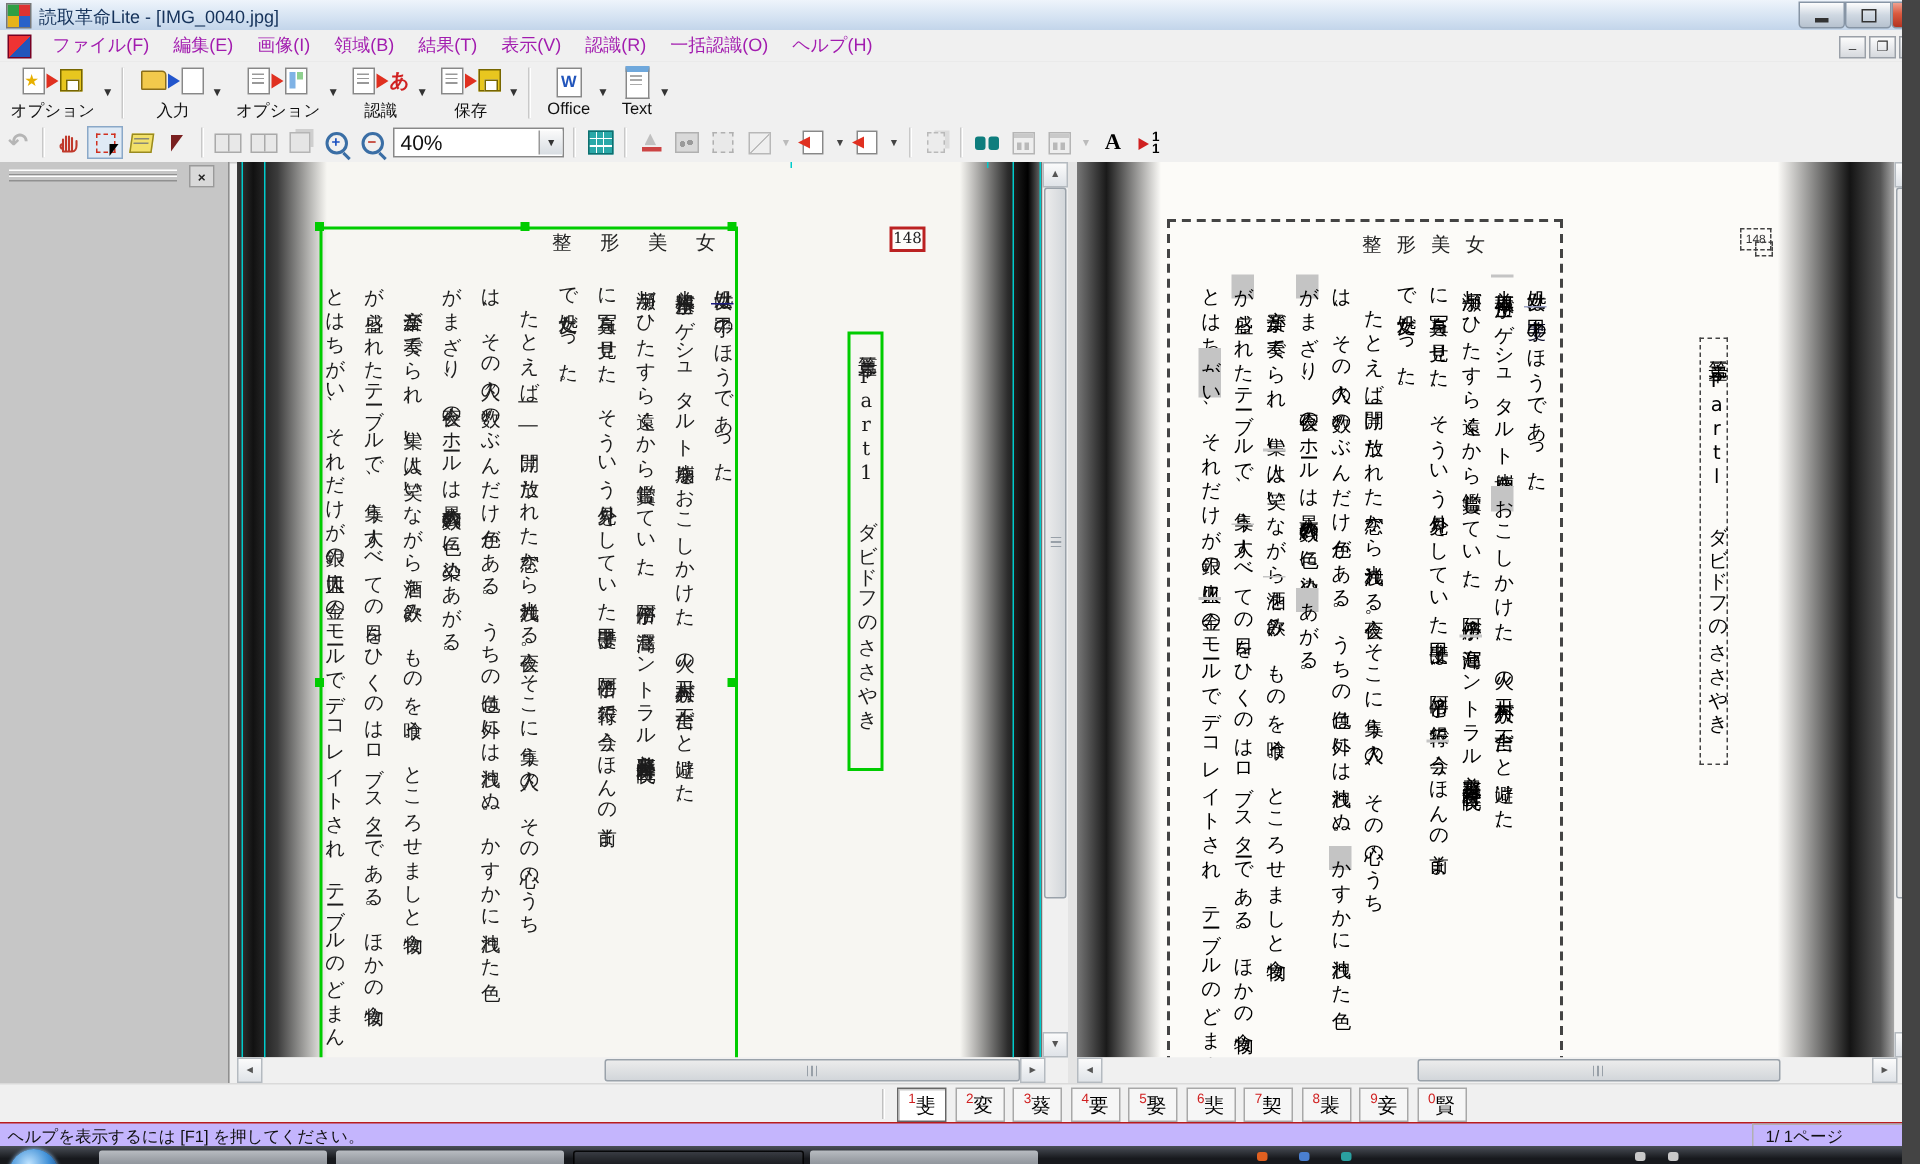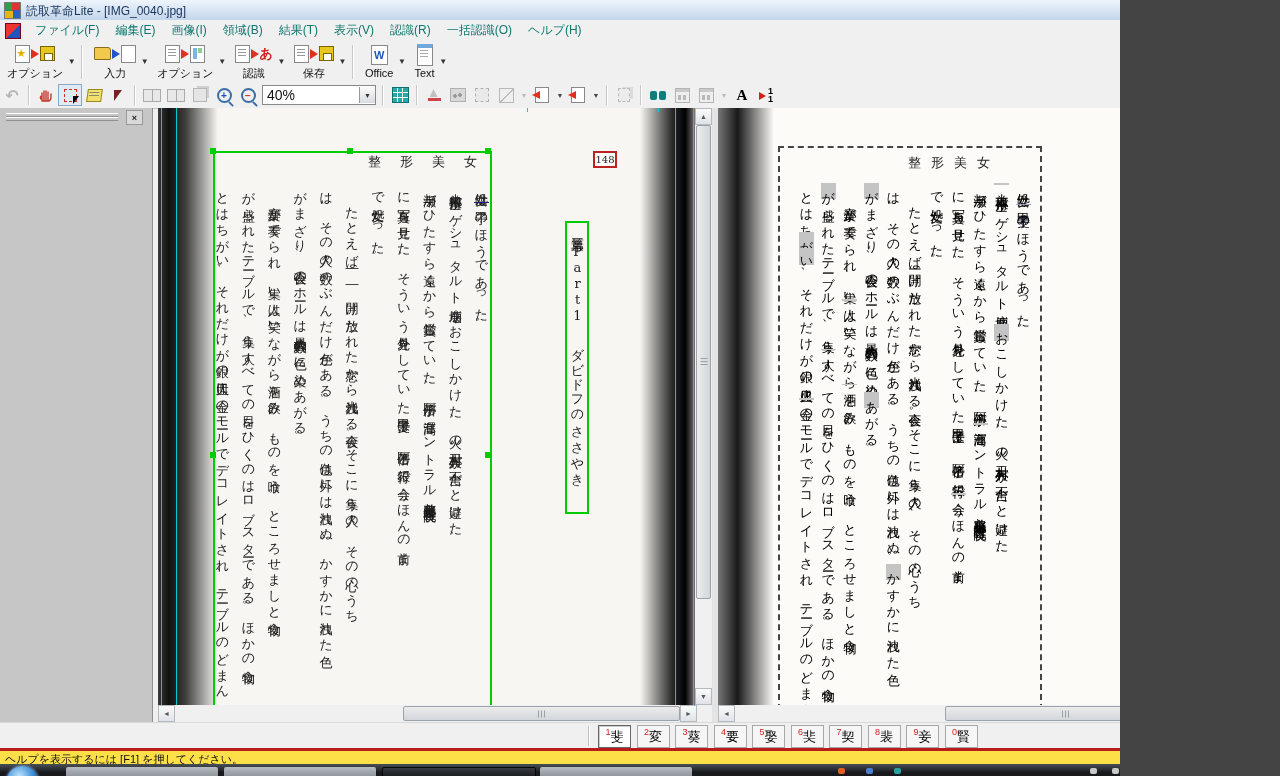--- a/index.html
+++ b/index.html
@@ -1,16 +1,16 @@
 <!DOCTYPE html>
 <html><head>
 <meta charset="utf-8">
 <style>
   html,body{margin:0;padding:0;background:#444;}
-  .screen{position:relative;width:1120px;height:776px;background:#f0f0f0;overflow:hidden;
+  .screen{position:relative;width:1268px;height:776px;background:#f0f0f0;overflow:hidden;
     font-family:"Liberation Sans","DejaVu Sans",sans-serif;font-size:12px;color:#111;}
   .abs{position:absolute;}
 
   
   .titlebar{left:0;top:0;width:1280px;height:20px;
     background:linear-gradient(#eef4fb,#d4e2f2 60%,#c3d5ea);border-bottom:1px solid #98a8bc;}
   .appicon{left:4px;top:2px;width:15px;height:15px;background:#d8d8d8;border:1px solid #777;
     background:conic-gradient(#d33 0 25%,#2a62c9 0 50%,#e7b31a 0 75%,#2f9e44 0 100%);}
   .title-text{left:26px;top:3px;font-size:12px;color:#15325a;}
   .winbtn{top:1px;height:16px;border:1px solid #8795a5;border-radius:0 0 3px 3px;
@@ -18,21 +18,21 @@
   .winbtn.close{background:linear-gradient(#f0a090,#d9593f 45%,#b33422);}
   .glyph-min{width:9px;height:3px;background:#333;margin-top:6px;}
   .glyph-rest{width:8px;height:7px;border:1px solid #333;background:transparent;}
   .glyph-x{color:#fff;font-size:11px;font-weight:bold;line-height:1;}
 
   
   .menubar{left:0;top:20px;width:1280px;height:21px;background:#f0f0f0;border-bottom:1px solid #d9d9d9;
     display:flex;align-items:center;}
   .mdi-icon{width:14px;height:14px;margin:0 6px 0 5px;border:1px solid #702;
     background:linear-gradient(135deg,#e33 50%,#2255bb 50%);}
-  .menu-item{padding:3px 8px;color:#0f766e;}
+  .menu-item{padding:3px 8px;color:#a21caf;}
   .mdibtns{top:24px;height:14px;display:flex;gap:2px;}
   .mdibtn{width:16px;height:13px;border:1px solid #9aa0a8;background:linear-gradient(#fcfcfc,#d6d9de);
     display:flex;align-items:center;justify-content:center;font-size:9px;color:#333;}
 
   
   .toolbar1{left:0;top:41px;width:1280px;height:41px;background:#f0f0f0;border-bottom:1px solid #dcdcdc;display:flex;align-items:center;}
   .bigbtn{display:flex;flex-direction:column;align-items:center;justify-content:center;height:38px;padding:0 3px;margin-left:4px;}
   .bigbtn .lbl{font-size:11px;margin-top:1px;white-space:nowrap;}
   .icnrow{display:flex;align-items:center;height:22px;}
   .dd{width:11px;height:34px;display:flex;align-items:center;justify-content:center;color:#333;font-size:8px;}
@@ -155,21 +155,21 @@
   
   .candbar{left:0;top:722px;width:1280px;height:26px;background:#f0f0f0;border-top:1px solid #dadada;}
   .candsep{position:absolute;left:588px;top:3px;width:1px;height:20px;background:#c0c0c0;border-right:1px solid #fff;}
   .cand{position:absolute;top:2px;width:31px;height:21px;background:#f6f6f6;border:1px solid #a8a8a8;
     display:flex;align-items:center;justify-content:center;}
   .cand.pressed{background:#ffffff;border:1px solid #666;box-shadow:inset 1px 1px 0 #ccc;}
   .cand .n{color:#d02020;font-size:9px;align-self:flex-start;margin-top:1px;}
   .cand .k{font-size:13px;color:#000;font-family:"DejaVu Sans",sans-serif;}
 
   
-  .statusbar{left:0;top:748px;width:1280px;height:16px;background:#fde047;border-top:3px solid #b91c1c;
+  .statusbar{left:0;top:748px;width:1280px;height:16px;background:#c4b5fd;border-top:1px solid #b91c1c;
     display:flex;align-items:center;}
   .statustext{padding-left:5px;font-size:11px;color:#111;}
   .pagebox{position:absolute;left:1168px;top:749px;width:110px;height:14px;border:1px solid #b0b0b0;
     border-right-color:#fff;border-bottom-color:#fff;display:flex;align-items:center;padding-left:8px;font-size:11px;}
 
   
   .taskbar{left:0;top:764px;width:1280px;height:12px;background:linear-gradient(#4a4f57,#17191d 70%);}
   .orb{position:absolute;left:6px;top:766px;width:33px;height:33px;border-radius:50%;
     background:radial-gradient(circle at 40% 30%,#bfe3ff,#3f8fd6 45%,#123c74 80%);box-shadow:0 0 3px #9cf;}
   .taskbtn{position:absolute;top:767px;height:12px;border-radius:2px;background:linear-gradient(#cfd3d8,#9aa0a8);opacity:.85;}

